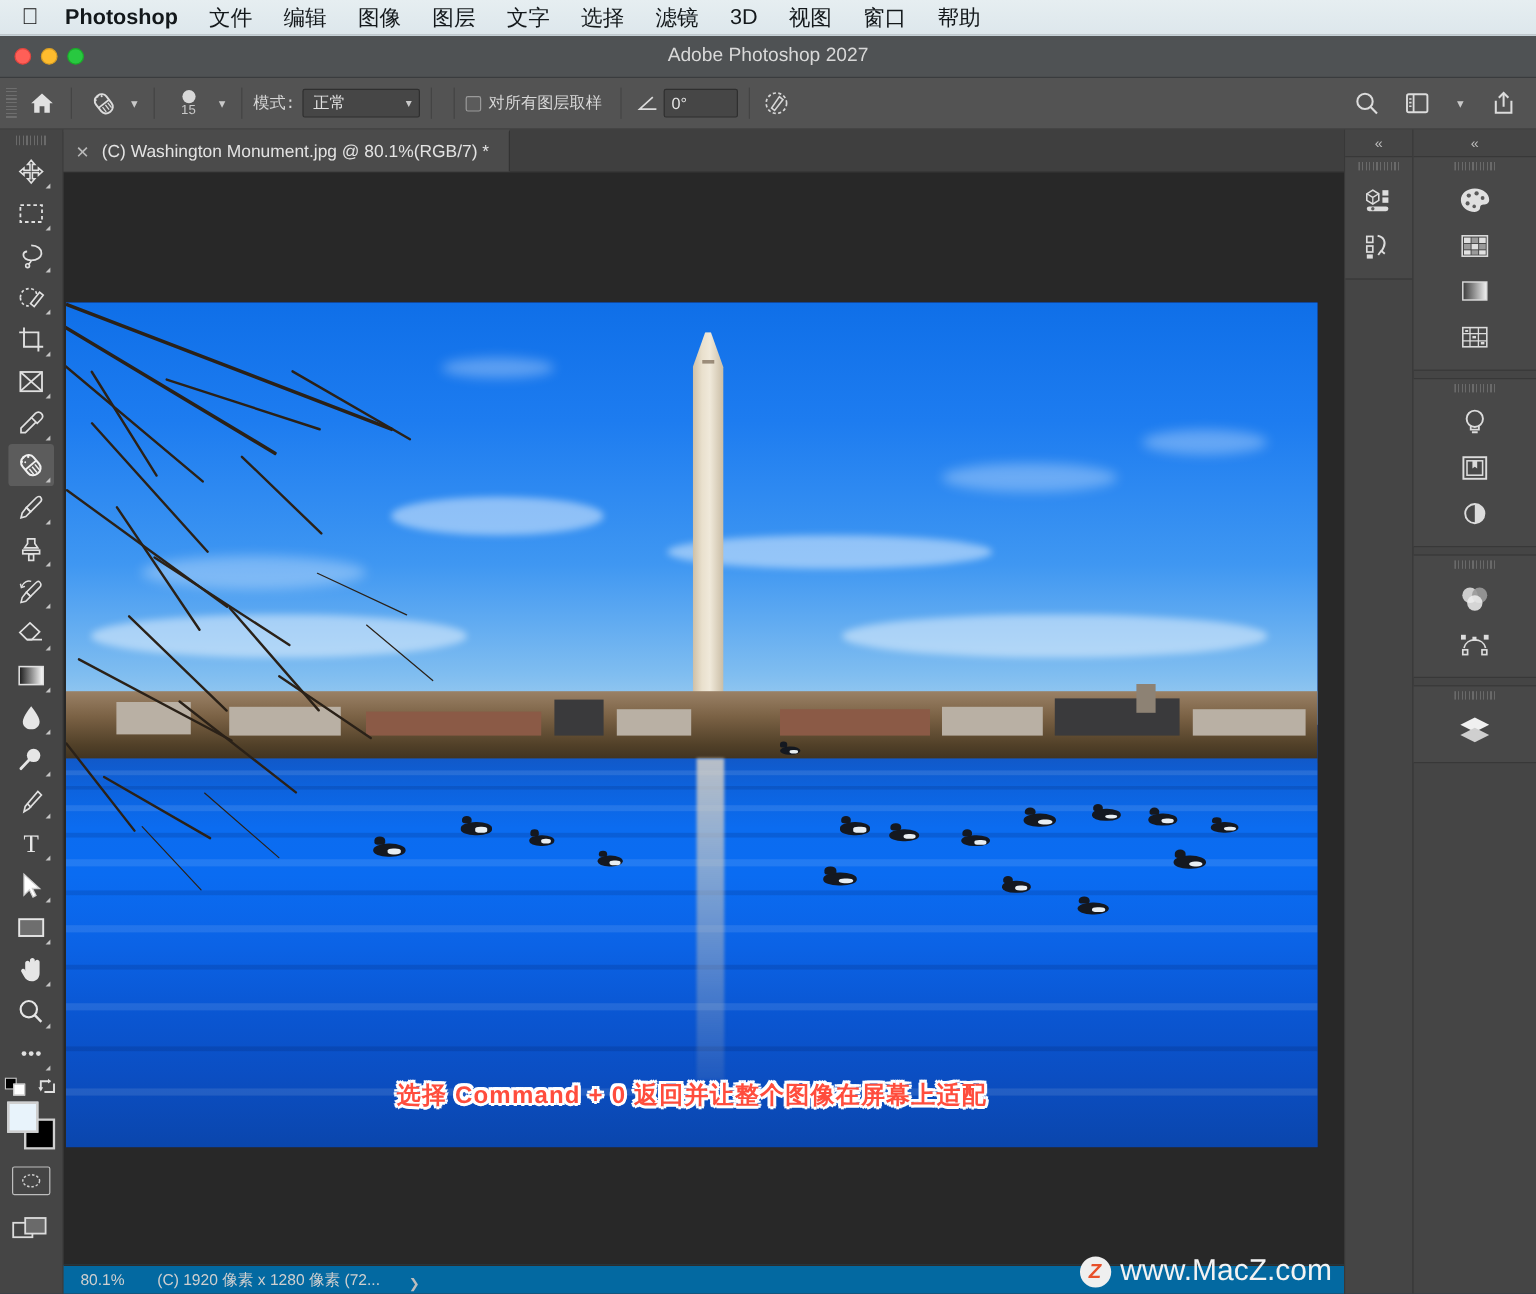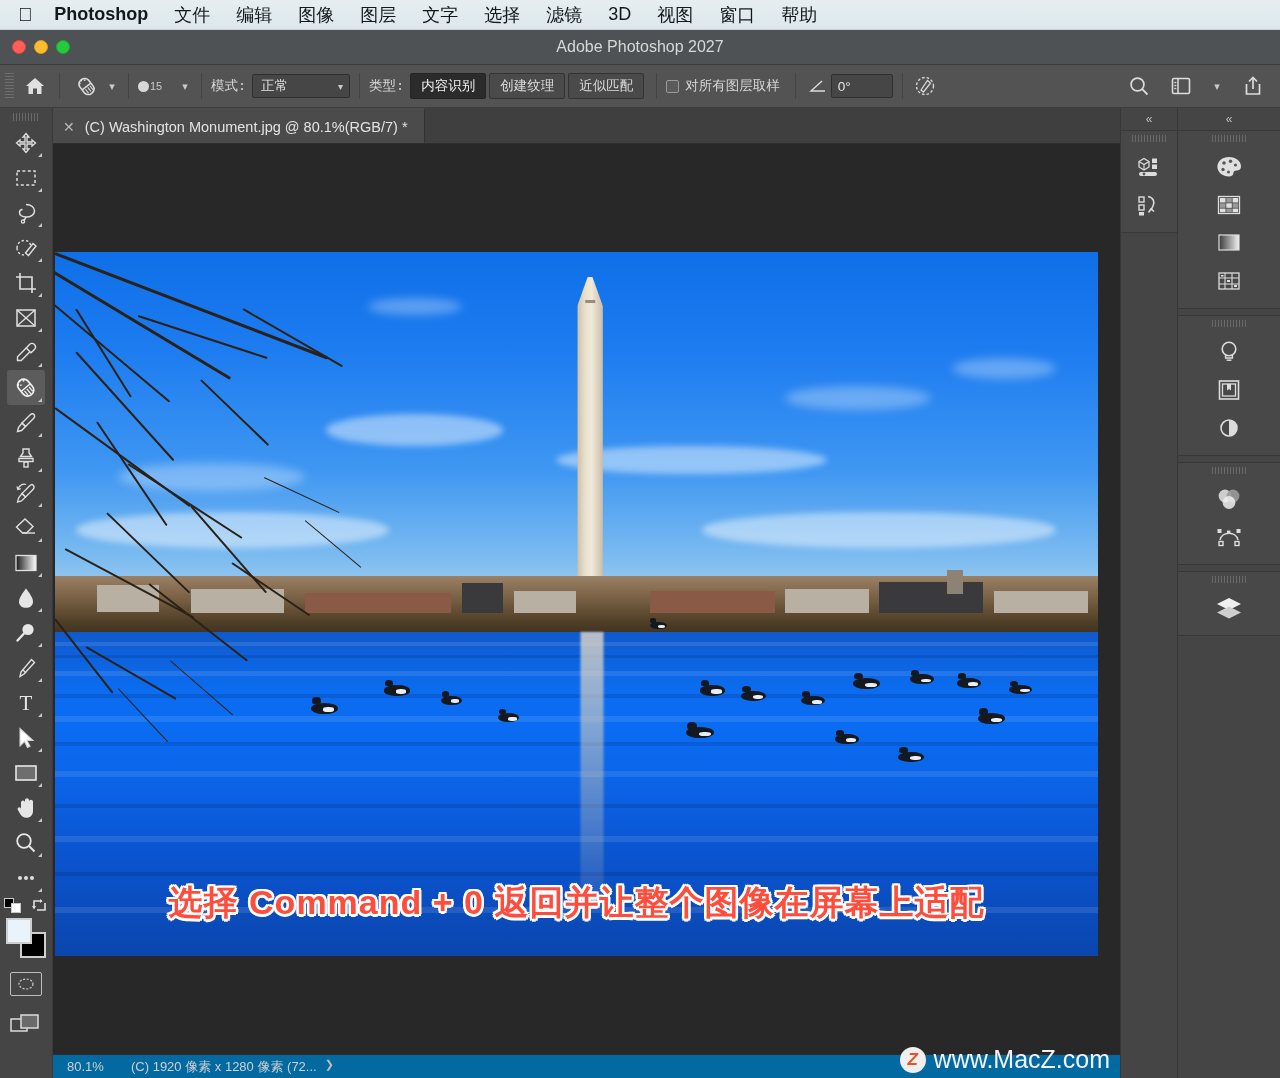--- a/index.html
+++ b/index.html
@@ -60,22 +60,22 @@
   .ob-label { margin-right: 6px; color: #d6d6d6; white-space: nowrap; font-family: Liberation Mono, monospace; }
   .home-btn { width: 30px; height: 28px; display:flex; align-items:center; justify-content:center; }
   .tool-chip {
     display: flex; align-items: center; gap: 2px;
   }
   .swatch-box {
     width: 34px; height: 30px; display:flex; align-items:center; justify-content:center;
   }
   .caret { width: 14px; text-align:center; color: #c9c9c9; font-size: 11px; }
   .brush-prev {
-    width: 38px; height: 34px; display:flex; flex-direction:row;
-    align-items:center; gap:1px;
+    width: 38px; height: 34px; display:flex; flex-direction:column;
+    align-items:center; justify-content:center; gap:1px;
   }
   .brush-dot { width: 11px; height: 11px; border-radius: 50%; background: #d8d8d8; }
   .brush-num { font-size: 11px; color: #c9c9c9; line-height: 1; }
   select.ps-select, .ps-select-fake {
     background: #464646; color: #e0e0e0; border: 1px solid #2f2f2f;
     height: 24px; font-size: 13.5px; padding: 0 22px 0 8px;
     font-family: "Liberation Sans", sans-serif;
     border-radius: 2px; appearance: none; position: relative; min-width: 98px;
     display: flex; align-items: center;
   }
@@ -216,37 +216,37 @@
   .duck .hd {
     position:absolute; left: 4%; top: -48%; width: 34%; height: 62%;
     background: #141820; border-radius: 50% 50% 30% 30%;
   }
   .branch {
     position: absolute; background: #2a2118; transform-origin: left center;
     border-radius: 1px;
   }
   #overlay-text {
     position: absolute; left: 0; right: 0; bottom: 4.2%;
-    text-align: center; font-size: 34px; font-weight: bold;
+    text-align: center; font-size: 20px; font-weight: bold;
     color: #ff4d3d; letter-spacing: 1px;
     text-shadow:
       -2px -2px 0 #fff, 2px -2px 0 #fff, -2px 2px 0 #fff, 2px 2px 0 #fff,
       0 -2.5px 0 #fff, 0 2.5px 0 #fff, -2.5px 0 0 #fff, 2.5px 0 0 #fff;
     font-family: "Liberation Sans", sans-serif;
   }
 
   
   #statusbar {
     position: absolute; left: 53px; top: 1054px; width: 1067px; height: 24px;
     background: #0369a1; border-top: 1px solid #2d2d2d;
     display: flex; align-items: center; color: #cfcfcf; font-size: 13px;
     padding-left: 14px; gap: 18px;
   }
   #statusbar .zoomval { min-width: 46px; }
-  #status-doc { display:flex; align-items:flex-start; gap: 8px; color: #cfcfcf; }
+  #status-doc { display:flex; align-items:flex-end; gap: 24px; color: #cfcfcf; }
   #status-doc .arrow { font-size: 11px; color: #bdbdbd; }
 
   
   #rail-left {
     position: absolute; left: 1120px; top: 108px; width: 57px; height: 970px;
     background: #454545; border-left: 1px solid #383838;
   }
   #rail-right {
     position: absolute; left: 1177px; top: 108px; width: 103px; height: 970px;
     background: #454545; border-left: 1px solid #383838;
@@ -352,28 +352,20 @@
   <div class="ob-item">
     <span class="ob-label">模式:</span>
     <span class="sel-wrap">
       <span class="ps-select-fake">正常</span>
       <span class="sel-caret">▾</span>
     </span>
   </div>
 
   <div class="ob-sep"></div>
 
-  <div class="ob-item">
-    <span class="ob-label">类型:</span>
-    <span class="seg-group">
-      <span class="seg active">内容识别</span>
-      <span class="seg">创建纹理</span>
-      <span class="seg">近似匹配</span>
-    </span>
-  </div>
 
   <div class="ob-sep"></div>
 
   <div class="chk-wrap">
     <span class="chk"></span>
     <span class="ob-label">对所有图层取样</span>
   </div>
 
   <div class="ob-sep"></div>
 

